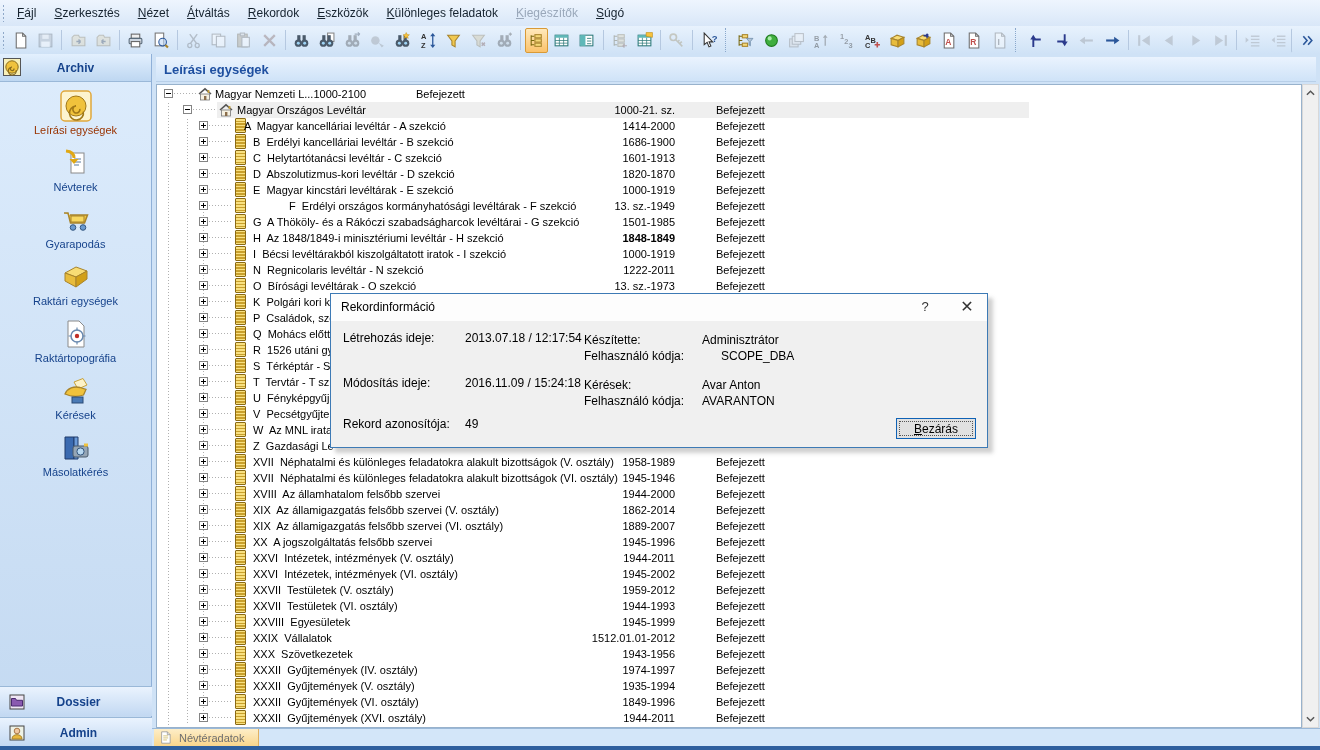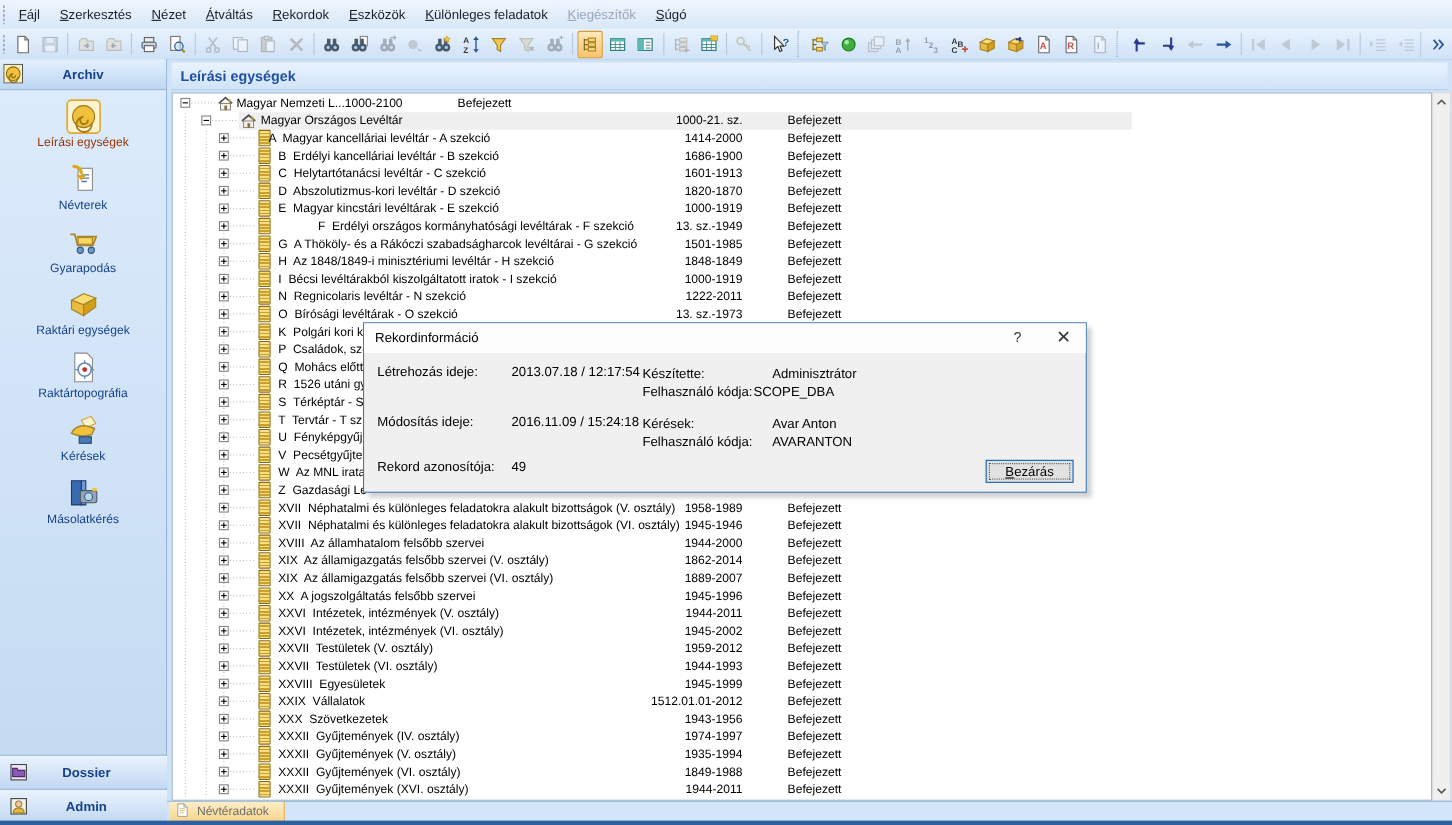--- a/index.html
+++ b/index.html
@@ -686,21 +686,21 @@
           <span class="tstat" style="left: 559px;">Befejezett</span>
         </div>
         <div class="trow" style="top: 145px; padding-left: 12px;">
           <span class="ebox" style="left: 42px;">
             <i class="h"></i>
             <i class="v"></i>
           </span>
           <span class="hstub" style="left: 52px; top: 7px; width: 23px;"></span>
           <span class="fond" style="left: 78px;"></span>
           <span class="tlabel" style="left: 96px;">H  Az 1848/1849-i minisztériumi levéltár - H szekció</span>
-          <span class="tdate" style="left: 428px;">1848-1849</span>
+          <span class="tdate" style="left: 428px; font-weight: bold;">1848-1849</span>
           <span class="tstat" style="left: 559px;">Befejezett</span>
         </div>
         <div class="trow" style="top: 161px;">
           <span class="ebox" style="left: 42px;">
             <i class="h"></i>
             <i class="v"></i>
           </span>
           <span class="hstub" style="left: 52px; top: 7px; width: 23px;"></span>
           <span class="fond" style="left: 78px;"></span>
           <span class="tlabel" style="left: 96px;">I  Bécsi levéltárakból kiszolgáltatott iratok - I szekció</span>
@@ -985,21 +985,21 @@
           <span class="tstat" style="left: 559px;">Befejezett</span>
         </div>
         <div class="trow" style="top: 609px;">
           <span class="ebox" style="left: 42px;">
             <i class="h"></i>
             <i class="v"></i>
           </span>
           <span class="hstub" style="left: 52px; top: 7px; width: 23px;"></span>
           <span class="fond" style="left: 78px;"></span>
           <span class="tlabel" style="left: 96px;">XXXII  Gyűjtemények (VI. osztály)</span>
-          <span class="tdate" style="left: 428px;">1849-1988</span>
+          <span class="tdate" style="left: 428px;">1849-1996</span>
           <span class="tstat" style="left: 559px;">Befejezett</span>
         </div>
         <div class="trow" style="top: 625px;">
           <span class="ebox" style="left: 42px;">
             <i class="h"></i>
             <i class="v"></i>
           </span>
           <span class="hstub" style="left: 52px; top: 7px; width: 23px;"></span>
           <span class="fond" style="left: 78px;"></span>
           <span class="tlabel" style="left: 96px;">XXXII  Gyűjtemények (XVI. osztály)</span>
@@ -1037,21 +1037,21 @@
     <div class="dlg-title">
       <span class="ttl">Rekordinformáció</span>
       <span class="dlg-help">?</span>
       <span class="dlg-close">✕</span>
     </div>
     <span class="dfield" style="left:12px;top:37px;">Létrehozás ideje:</span>
     <span class="dfield" style="left:134px;top:37px;">2013.07.18 / 12:17:54</span>
     <span class="dfield" style="left:253px;top:39px;">Készítette:</span>
     <span class="dfield" style="left:371px;top:39px;">Adminisztrátor</span>
     <span class="dfield" style="left:253px;top:55px;">Felhasználó kódja:</span>
-    <span class="dfield" style="left:354px;top:55px;">SCOPE_DBA</span>
+    <span class="dfield" style="left:390px;top:55px;">SCOPE_DBA</span>
     <span class="dfield" style="left:12px;top:82px;">Módosítás ideje:</span>
     <span class="dfield" style="left:134px;top:82px;">2016.11.09 / 15:24:18</span>
     <span class="dfield" style="left:253px;top:84px;">Kérések:</span>
     <span class="dfield" style="left:371px;top:84px;">Avar Anton</span>
     <span class="dfield" style="left:253px;top:100px;">Felhasználó kódja:</span>
     <span class="dfield" style="left:371px;top:100px;">AVARANTON</span>
     <span class="dfield" style="left:12px;top:123px;">Rekord azonosítója:</span>
     <span class="dfield" style="left:134px;top:123px;">49</span>
     <button id="dlg-btn" class="accel"><u>B</u>ezárás</button>
   </div>

